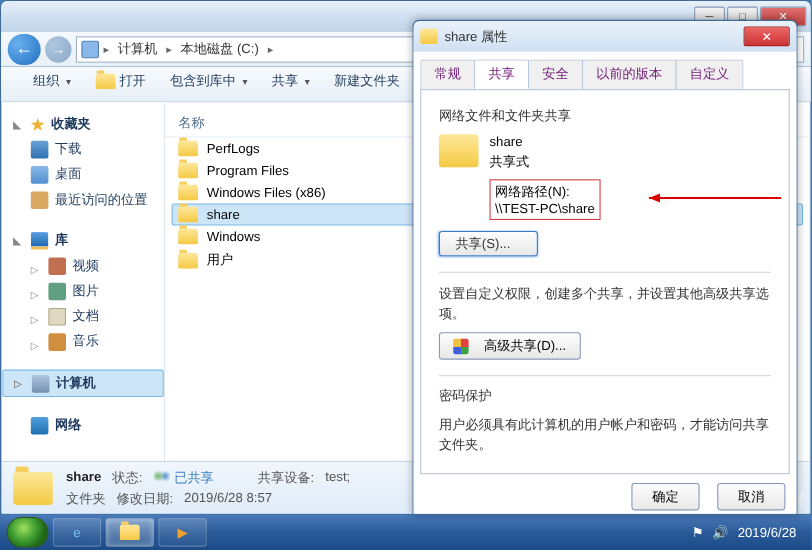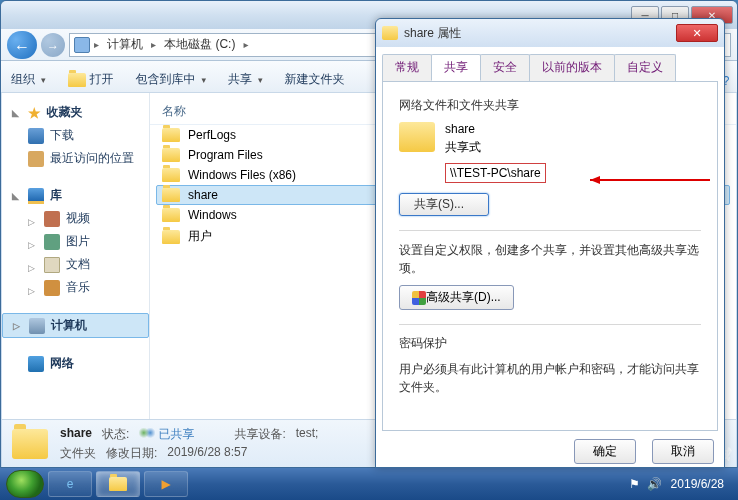--- a/index.html
+++ b/index.html
@@ -11,21 +11,21 @@
 .win-btn{width:28px;height:18px;border:1px solid #8a9bb0;border-radius:2px;background:linear-gradient(to bottom,#f0f0f0,#d8d8d8);display:flex;align-items:center;justify-content:center;font-size:10px;color:#333}
 .win-btn.close{background:linear-gradient(to bottom,#e07070,#c04040);color:#fff;width:42px}
 .nav-bar{height:32px;background:linear-gradient(to bottom,#f5f9fd,#e8f0f8);display:flex;align-items:center;padding:2px 6px;gap:4px;border-bottom:1px solid #b0c4d8}
 .nav-back{width:30px;height:28px;border-radius:14px;background:radial-gradient(circle at 30% 30%,#6ab0f0,#2070c0);display:flex;align-items:center;justify-content:center;color:#fff;font-size:16px}
 .nav-fwd{width:24px;height:24px;border-radius:12px;background:radial-gradient(circle at 30% 30%,#b0c8e0,#8aa8c8);display:flex;align-items:center;justify-content:center;color:#fff;font-size:12px}
 .address-bar{flex:1;height:24px;background:#fff;border:1px solid #a0b4c8;display:flex;align-items:center;padding:0 4px;gap:4px}
 .addr-icon{width:16px;height:16px;background:#8ab8e8;border:1px solid #5080b0;border-radius:2px}
 .addr-seg{padding:2px 4px;color:#333}
 .addr-arrow{color:#666;font-size:10px}
 .search-box{width:220px;height:24px;background:#fff;border:1px solid #a0b4c8;padding:0 6px;color:#888;font-style:italic;display:flex;align-items:center}
-.toolbar{height:32px;background:linear-gradient(to bottom,#f8fbfe,#e7eff7);border-bottom:1px solid #c8d8e8;display:flex;align-items:flex-end;padding:0 0;gap:2px}
+.toolbar{height:32px;background:linear-gradient(to bottom,#f8fbfe,#e7eff7);border-bottom:1px solid #c8d8e8;display:flex;align-items:flex-start;padding:0 19px;gap:2px}
 .tb-btn{padding:4px 10px;color:#1e395b;display:flex;align-items:center;gap:4px}
 .tb-dropdown::after{content:"▾";font-size:9px;margin-left:2px;color:#555}
 .tb-spacer{flex:1}
 .tb-icon{width:22px;height:22px;display:flex;align-items:center;justify-content:center;color:#4a6a8a}
 .content{position:absolute;top:92px;left:1px;right:1px;bottom:48px;display:flex;background:#fff}
 .sidebar{width:148px;background:#fff;border-right:1px solid #e0e8f0;padding:8px 0;overflow:hidden}
 .sb-group{margin-bottom:14px}
 .sb-head{display:flex;align-items:center;gap:6px;padding:3px 10px;color:#1e395b;font-weight:bold}
 .sb-item{display:flex;align-items:flex-end;gap:6px;padding:3px 10px 3px 26px;color:#1e395b}
 .sb-ico{width:16px;height:16px;flex-shrink:0}
@@ -68,21 +68,21 @@
 .section-title{color:#333;margin-bottom:8px}
 .share-info{display:flex;gap:10px;align-items:flex-start;margin-bottom:10px}
 .big-folder{width:36px;height:30px;background:linear-gradient(#fde89a,#f5c944);border-radius:3px}
 .share-rows{display:flex;flex-direction:column;gap:3px;font-family:SimSun,monospace}
 .highlight-box{border:1px solid #d04040;padding:2px 4px;display:inline-block;margin-top:4px}
 .red-arrow{position:absolute;left:590px;top:174px;z-index:20;pointer-events:none}
 .red-arrow svg{display:block}
 .dlg-btn{padding:2px 14px;border:1px solid #8898b8;background:linear-gradient(#fdfdfd,#e8e8e8);border-radius:3px;color:#333;display:inline-block;min-width:90px;text-align:left}
 .divider{border-top:1px solid #d8d8d8;margin:14px 0 10px}
 .desc-text{color:#333;line-height:1.5;margin-bottom:8px}
-.adv-btn{display:inline-flex;align-items:center;gap:0;padding:3px 12px;border:1px solid #8898b8;background:linear-gradient(#fdfdfd,#e8e8e8);border-radius:3px}
+.adv-btn{display:inline-flex;align-items:center;gap:14px;padding:3px 12px;border:1px solid #8898b8;background:linear-gradient(#fdfdfd,#e8e8e8);border-radius:3px}
 .shield{width:14px;height:14px;background:conic-gradient(#e04040 0 25%,#40a040 25% 50%,#4060e0 50% 75%,#f0c040 75% 100%);border-radius:2px}
 .dlg-footer{display:flex;justify-content:flex-end;gap:16px;padding:8px 4px 0}
 .ft-btn{padding:3px 18px;border:1px solid #8898b8;background:linear-gradient(#fdfdfd,#e8e8e8);border-radius:3px}
 .ft-btn.disabled{color:#999}
 
 .taskbar{position:absolute;bottom:0;left:0;right:0;height:32px;background:linear-gradient(to bottom,#4a7ab8 0,#2a5a98 50%,#1a4a88 100%);display:flex;align-items:center;padding:0 6px;gap:4px;z-index:5}
 .start-orb{width:38px;height:28px;background:radial-gradient(circle at 40% 35%,#a0e060,#40a030 40%,#206818 70%);border-radius:14px;border:1px solid #305818}
 .tb-app{width:44px;height:26px;background:linear-gradient(to bottom,rgba(255,255,255,0.15),rgba(255,255,255,0.05));border:1px solid rgba(255,255,255,0.2);border-radius:3px;display:flex;align-items:center;justify-content:center}
 .tb-app.active{background:linear-gradient(to bottom,rgba(255,255,255,0.35),rgba(255,255,255,0.15));box-shadow:inset 0 0 6px rgba(255,255,255,0.4)}
 .tb-right{margin-left:auto;display:flex;align-items:center;gap:8px;color:#fff;padding-right:8px}
@@ -133,20 +133,24 @@
     <div class="sidebar">
       <div class="sb-group">
         <div class="sb-head">
             <span class="tri">◣</span>
             <span class="star">★</span>
             <span>收藏夹</span>
           </div>
         <div class="sb-item">
             <span class="sb-ico dl-ico"></span>
             <span>下载</span>
+          </div>
+        <div class="sb-item">
+            <span class="sb-ico desk-ico"></span>
+            <span>桌面</span>
           </div>
         <div class="sb-item">
             <span class="sb-ico recent-ico"></span>
             <span>最近访问的位置</span>
           </div>
       </div>
       <div class="sb-group">
         <div class="sb-head">
             <span class="tri">◣</span>
             <span class="sb-ico lib-ico"></span>
@@ -254,20 +258,21 @@
       <div class="tab">自定义</div>
     </div>
     <div class="tab-content">
       <div class="section-title">网络文件和文件夹共享</div>
       <div class="share-info">
         <div class="big-folder"></div>
         <div class="share-rows">
           <div>share</div>
           <div>共享式</div>
           <div class="highlight-box">
+            <div>网络路径(N):</div>
             <div>\\TEST-PC\share</div>
           </div>
         </div>
       </div>
       <div class="dlg-btn" style="border-color:#3a78c8;box-shadow:0 0 2px #6aa8e8">共享(S)...</div>
       <div class="divider"></div>
       <div class="desc-text">设置自定义权限，创建多个共享，并设置其他高级共享选项。</div>
       <div class="adv-btn">
           <span class="shield"></span>
           <span>高级共享(D)...</span>

